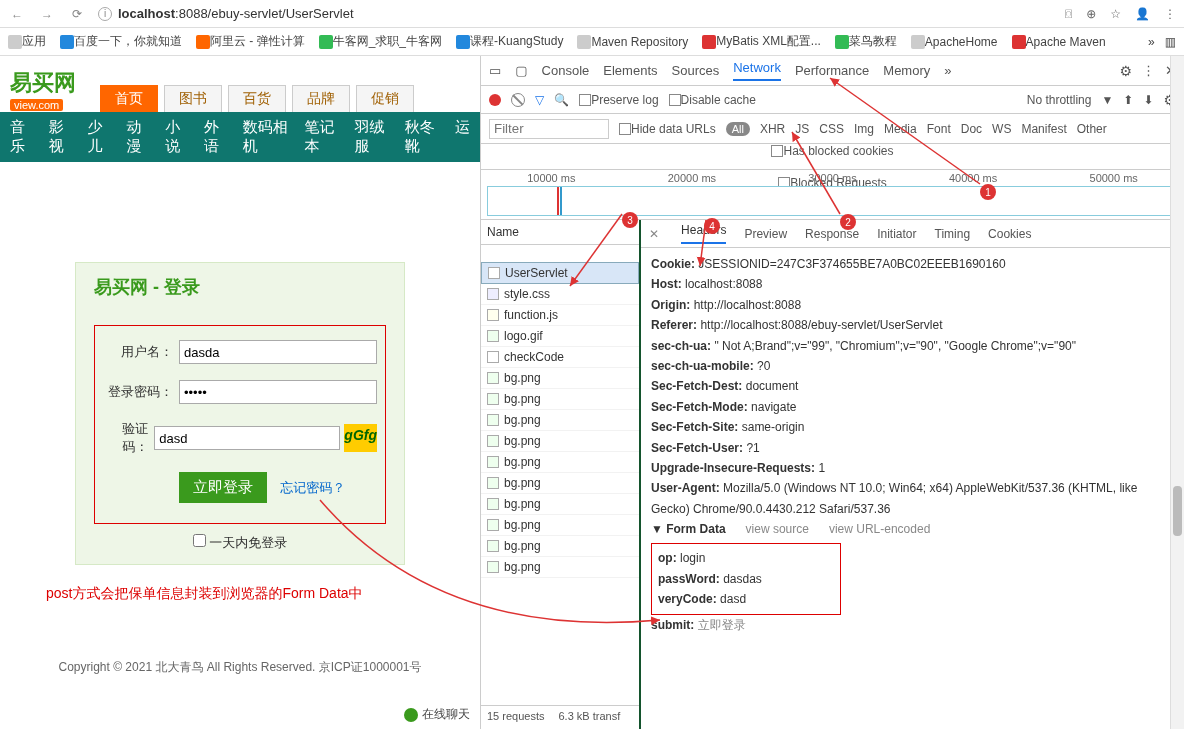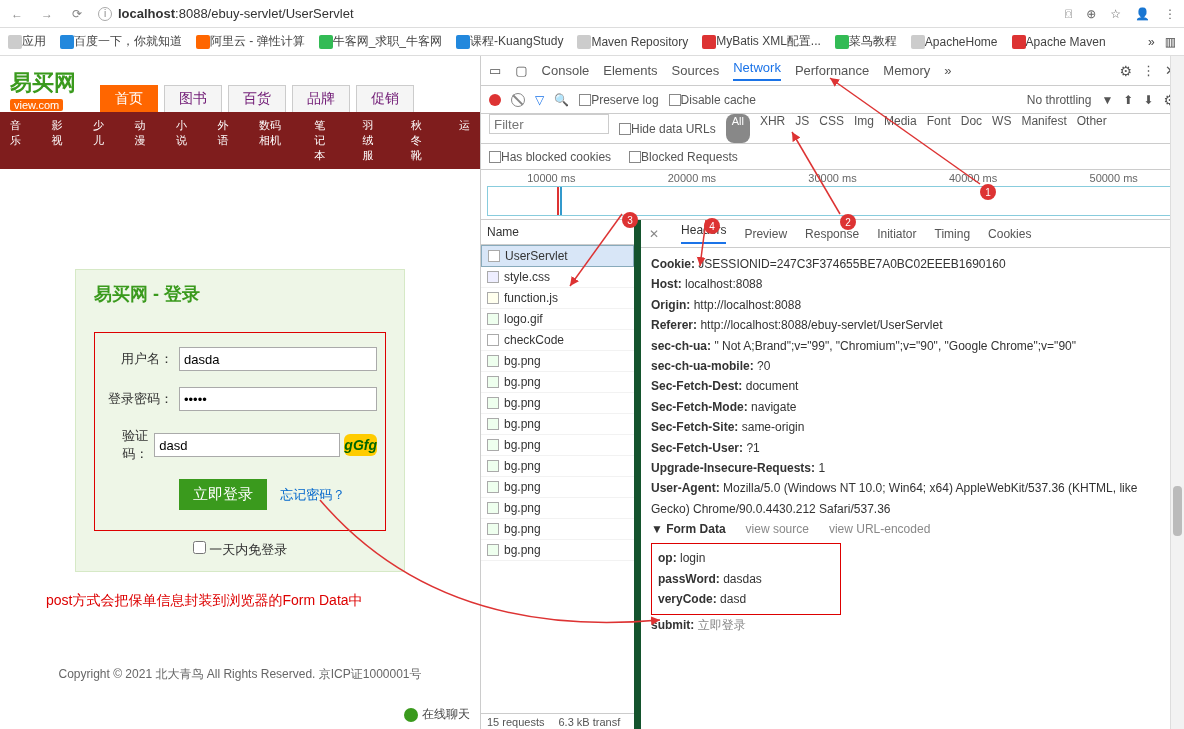--- a/index.html
+++ b/index.html
@@ -25,33 +25,33 @@
 
 .page-wrap { display:flex; height: calc(729px - 56px); }
 
 
 .site { width: 480px; display:flex; flex-direction:column; background:#fff; position:relative; }
 .site-header { display:flex; align-items:flex-end; gap:0; height:56px; padding:0 10px; }
 .logo { width:90px; }
 .logo-text { font-size:22px; color:#3a9a1d; font-weight:bold; }
 .logo-sub { background:#f60; color:#fff; font-size:11px; padding:0 4px; display:inline-block; border-radius:2px; }
 .main-nav { display:flex; gap:6px; }
-.tab-btn { padding:4px 14px; font-size:14px; color:#701a75; border:1px solid #ccc; border-bottom:none; background:#f5f5f5; }
+.tab-btn { padding:4px 14px; font-size:14px; color:#a16207; border:1px solid #ccc; border-bottom:none; background:#f5f5f5; }
 .tab-btn.active { background:#f60; color:#fff; border-color:#f60; }
 
-.sub-nav { background:#7f1d1d; color:#fff; display:flex; gap:28px; padding:6px 10px; font-size:11px; }
+.sub-nav { background:#0f766e; color:#fff; display:flex; gap:16px; padding:6px 10px; font-size:15px; }
 
 .login-area { padding: 100px 40px 20px; }
 .login-box { border:1px solid #d6e9c6; background:#eef6e7; padding:12px 18px; width:330px; margin:0 auto; position:relative; }
 .login-title { font-size:18px; color:#3a9a1d; font-weight:bold; margin-bottom:26px; }
 .login-form { border:1px solid #d00; padding:14px 8px 20px; }
 .frow { display:flex; align-items:center; margin-bottom:16px; }
 .flabel { width:70px; text-align:right; color:#333; font-size:13px; margin-right:6px; }
 .finput { flex:1; height:24px; border:1px solid #aaa; padding:0 4px; font-size:13px; }
-.captcha-img { width:46px; height:22px; background:#fc0; color:#060; font-weight:bold; font-style:italic; font-size:14px; text-align:center; line-height:22px; margin-left:4px;border-radius:6px;}
+.captcha-img { width:46px; height:28px; background:#fc0; color:#060; font-weight:bold; font-style:italic; font-size:14px; text-align:center; line-height:22px; margin-left:4px;}
 .login-btn { background:#3a9a1d; color:#fff; border:none; padding:6px 14px; font-size:15px; margin-left:76px; }
 .forgot { color:#06c; margin-left:10px; font-size:13px; }
 .remember-row { text-align:center; margin-top:10px; font-size:13px; color:#333;}
 .annotation { color:#d00; font-size:14px; margin:20px 0 0 6px; }
 .footer { text-align:center; margin-top:36px; color:#666; font-size:12px; }
 .chat-icon { position:absolute; bottom:6px; right:10px; display:flex; align-items:center; gap:4px; color:#444; font-size:12px;}
 .chat-icon .ci { width:14px; height:14px; border-radius:50%; background:#3a9a1d; }
 
 
 .devtools { flex:1; display:flex; flex-direction:column; border-left:1px solid #ccc; }
@@ -60,44 +60,44 @@
 .dt-tabs .right { margin-left:auto; display:flex; gap:10px; }
 .dt-toolbar { height:28px; display:flex; align-items:center; gap:10px; padding:0 8px; border-bottom:1px solid #ccc; font-size:12px; color:#555;}
 .rec-dot { width:12px; height:12px; border-radius:50%; background:#d33; }
 .ban-icon { width:14px; height:14px; border:1.5px solid #888; border-radius:50%; position:relative; }
 .ban-icon::after { content:""; position:absolute; width:14px; height:1.5px; background:#888; top:5px; left:-1px; transform:rotate(45deg);}
 .cb { display:flex; align-items:center; gap:0; }
 .cbx { width:12px; height:12px; border:1px solid #888; }
 .throttle { margin-left:auto; display:flex; gap:10px; align-items:center; }
 .gear-icon { font-size:14px;}
 
-.dt-filter-row { height:30px; display:flex; gap:10px; padding:0 8px; border-bottom:1px solid #ccc; font-size:12px; color:#555;}
+.dt-filter-row { height:30px; display:flex; align-items:center; gap:10px; padding:0 8px; border-bottom:1px solid #ccc; font-size:12px; color:#555;}
 .filter-input { width:120px; height:20px; border:1px solid #ccc; padding:0 4px; color:#888;}
 .ftype.all { background:#888; color:#fff; padding:1px 6px; border-radius:8px; font-size:11px;}
 .ftype { color:#555; }
-.dt-blocked-row { height:26px; display:flex; align-items:center; gap:18px; padding:0 8px; border-bottom:1px solid #ccc; font-size:12px; color:#555;}
+.dt-blocked-row { height:26px; display:flex; align-items:center; gap:18px; padding:0 8px; border-bottom:1px solid #ccc; font-size:12px; color:#555;flex-direction:column;}
 
 .dt-timeline { height:50px; border-bottom:1px solid #ccc; position:relative; font-size:11px; color:#666; }
 .tl-labels { display:flex; justify-content:space-around; padding-top:2px;}
 .tl-body { height:30px; border:1px solid #8cd; margin:2px 6px 0; background:#fff; position:relative;}
 .tl-bar { position:absolute; left:10%; width:2px; height:100%; background:#d33; }
 .tl-bar2 { left:10.5%; background:#39c; }
 
 
 .req-split { display:flex; flex:1; overflow:hidden; }
-.req-list { width:160px; border-right:7px solid #14532d; display:flex; flex-direction:column; font-size:12px;}
+.req-list { width:160px; border-right:2px solid #14532d; display:flex; flex-direction:column; font-size:12px;gap:17px;}
 .req-head { padding:5px 6px; border-bottom:1px solid #ccc; color:#333;}
 .req-row { display:flex; align-items:center; gap:5px; padding:3px 6px; color:#333; border-bottom:1px solid #f2f2f2;}
 .req-row.sel { background:#d8e6f7; border:1px solid #8ab; }
 .ficon { width:12px; height:12px; border:1px solid #aaa; background:#fff; display:inline-block;}
 .ficon.doc { background:#fff;}
 .ficon.css { background:#eef;}
 .ficon.js { background:#ffe;}
 .ficon.img { background:#efe;}
-.req-status { height:16px; border-top:1px solid #ccc; padding:4px 6px; color:#555; font-size:11px; margin-top:auto; display:flex; gap:14px;align-items:center;}
+.req-status { height:24px; border-top:1px solid #ccc; padding:4px 6px; color:#555; font-size:11px; margin-top:auto; display:flex; gap:14px;}
 
 .hdr-panel { flex:1; display:flex; flex-direction:column; font-size:12px; overflow:auto; position:relative;}
 .hdr-tabs { height:28px; display:flex; align-items:center; gap:18px; padding:0 8px; border-bottom:1px solid #ccc; color:#555; }
 .hdr-tabs .close-x { color:#888; margin-right:4px; }
 .hdr-tabs .htab.active { color:#333; border-bottom:2px solid #1a73e8; padding-bottom:5px;}
 .hdr-body { padding:6px 10px; font-family: Menlo, Consolas, monospace; font-size:12px; color:#333; line-height:1.7;}
 .hdr-body b { font-weight:bold; }
 .hdr-section { margin-top:0;}
 .sec-title { color:#333; font-weight:bold; }
 .sec-links { color:#888; font-weight:normal; margin-left:20px;}

